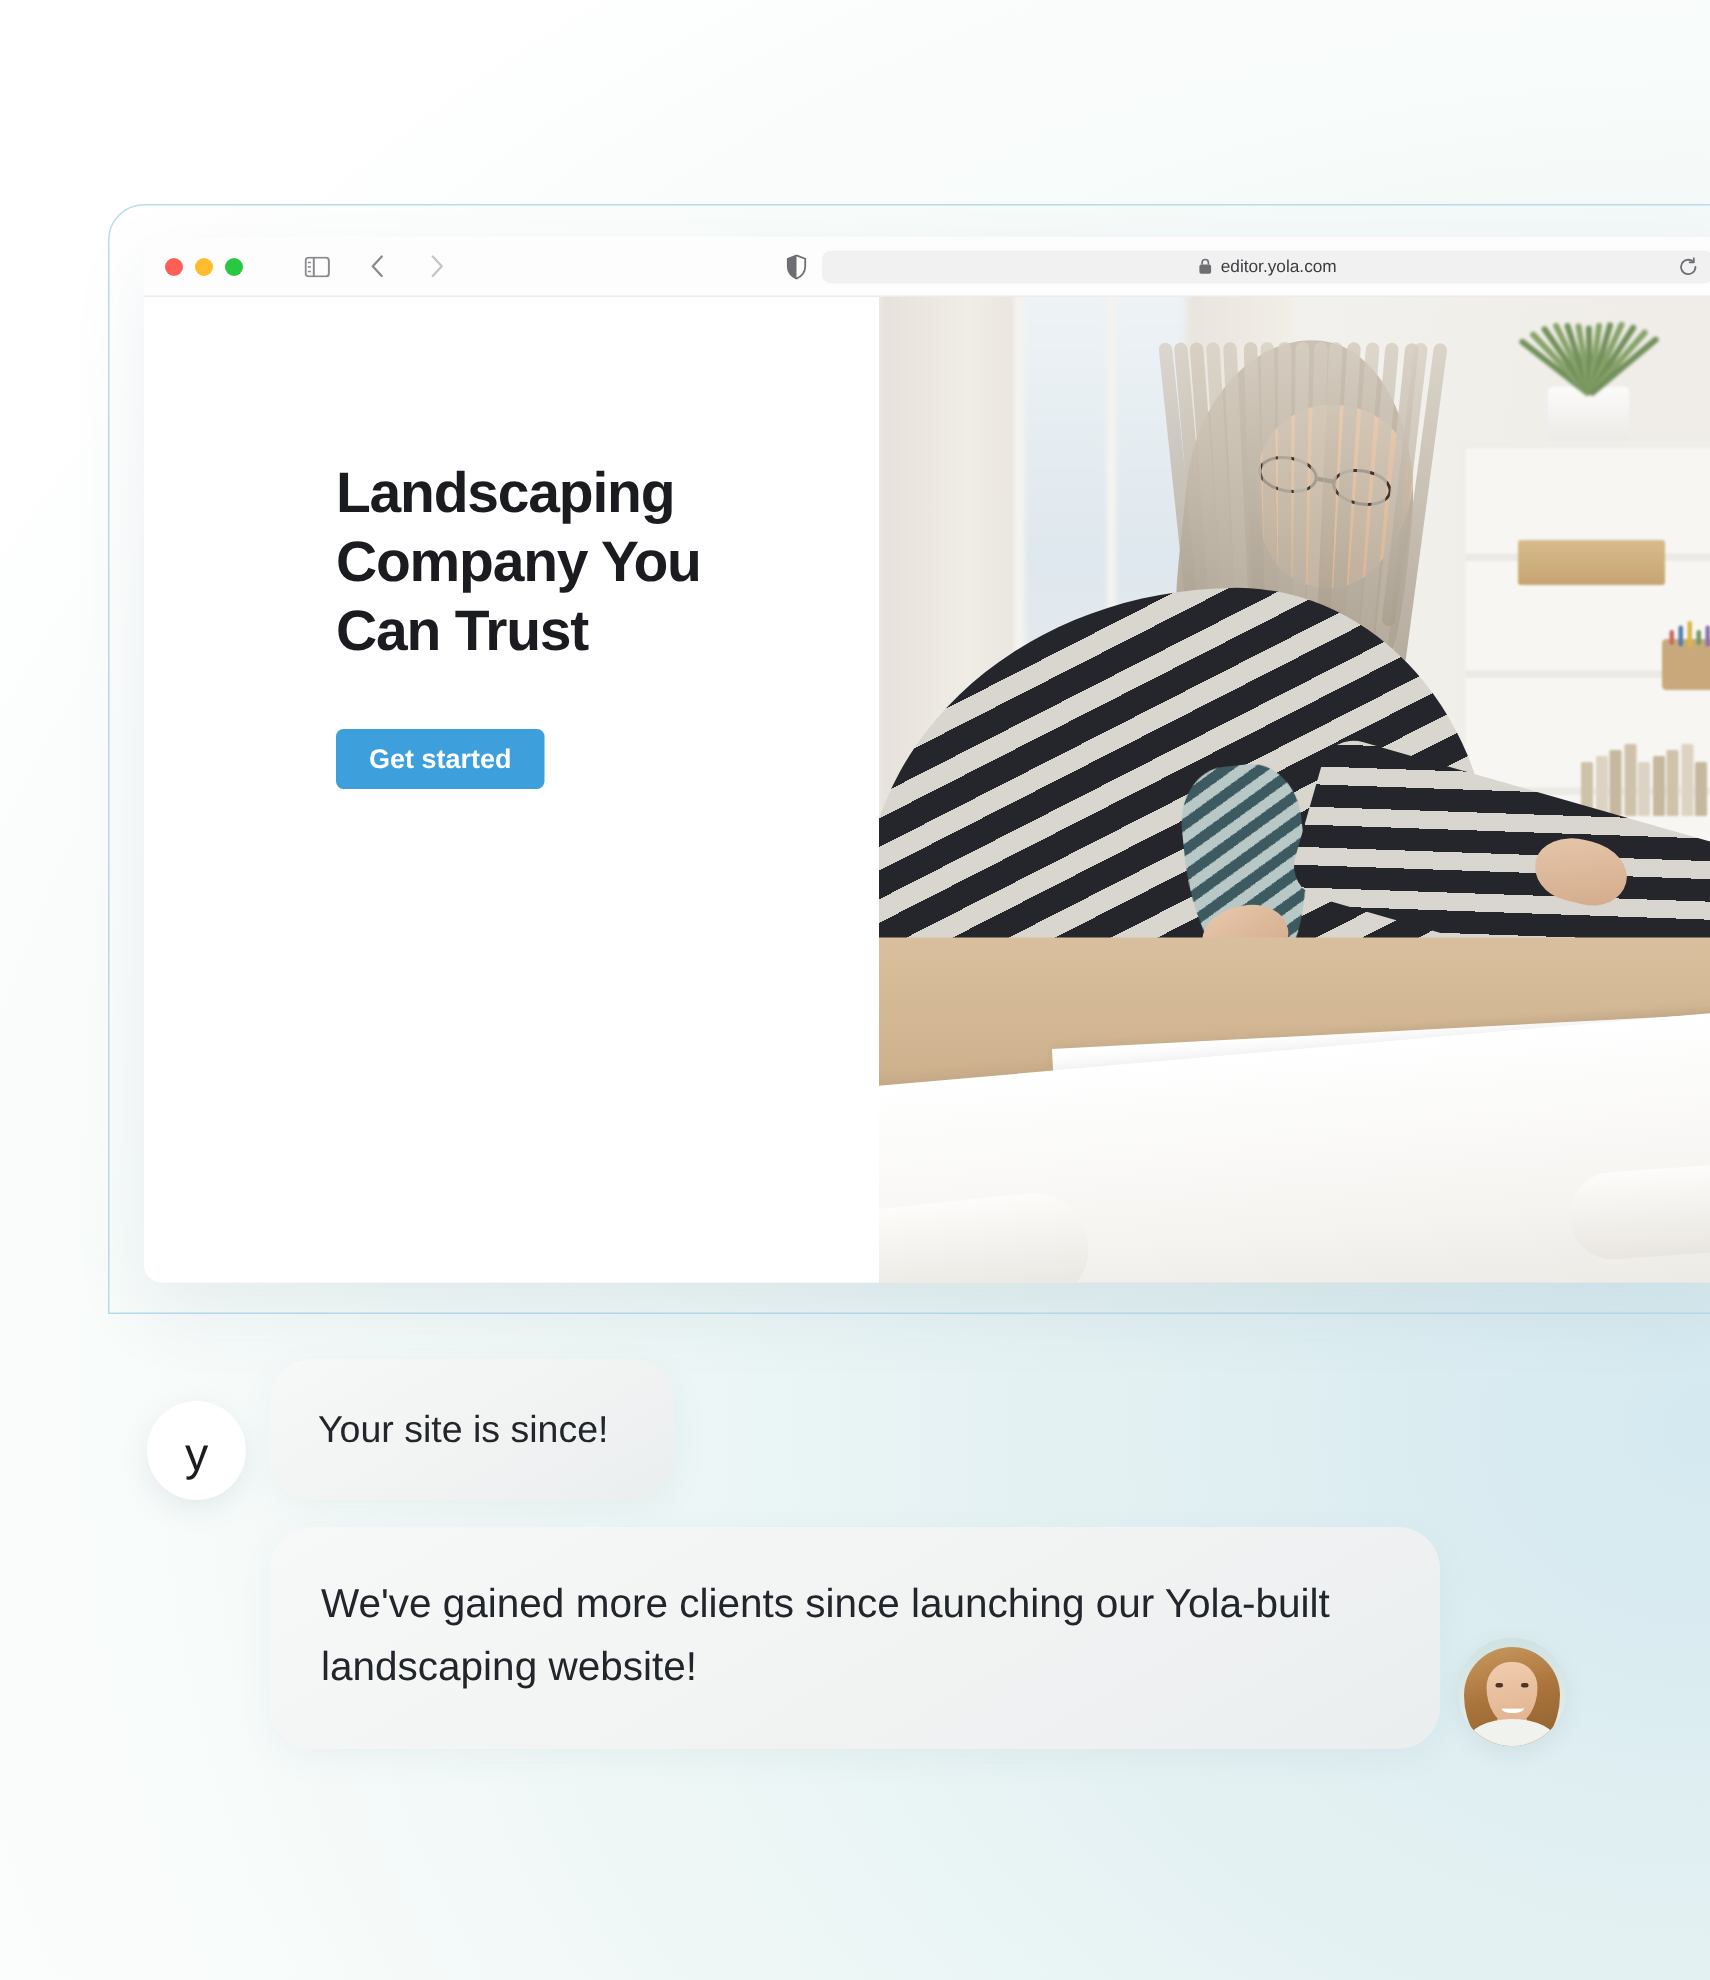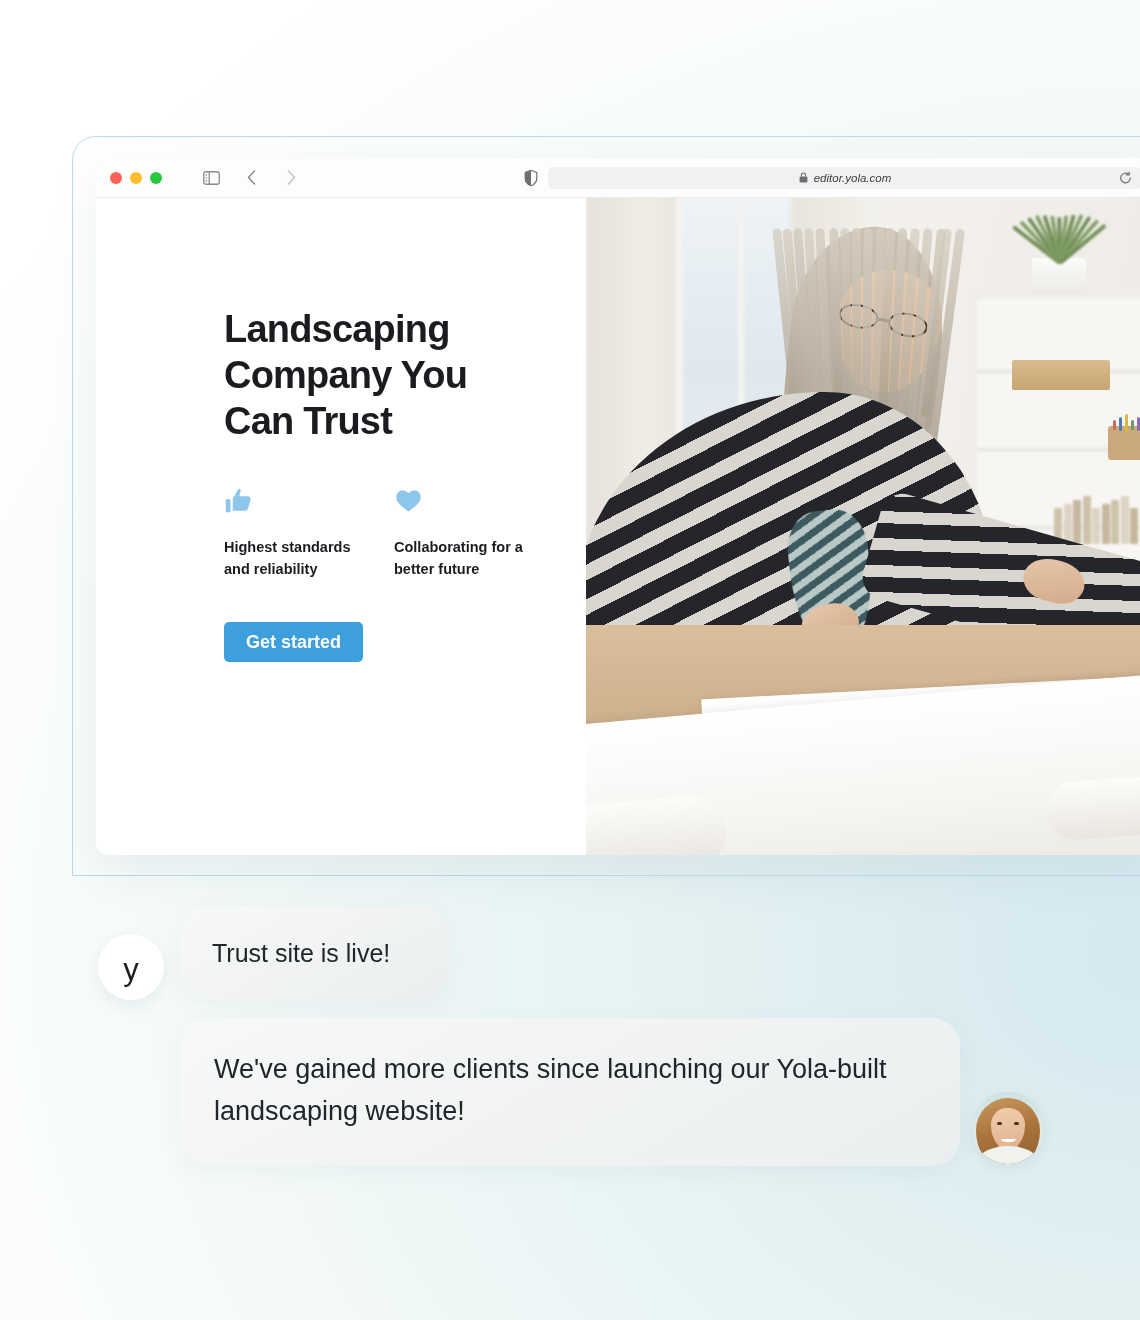--- a/index.html
+++ b/index.html
@@ -103,21 +103,20 @@
     align-items: center;
     justify-content: center;
     pointer-events: auto;
   }
   .url-inner {
     display: flex;
     align-items: center;
     gap: 6px;
     font-size: 11.5px;
     color: #3c3c41;
-    font-style: italic;
   }
   .lock-icon { color: #6e6e73; display: flex; }
   .reload-btn {
     position: absolute;
     right: 10px;
     top: 50%;
     transform: translateY(-50%);
     color: #6e6e73;
     display: flex;
   }
@@ -535,41 +534,20 @@
         </svg>
       </span>
     </div>
   </div>
 
   <div class="site">
 
     <div class="site-left">
       <h1 class="headline">Landscaping Company You Can Trust</h1>
 
-      <div class="features">
-
-        <div class="feature">
-          <span class="feature-icon">
-            <svg class="svg-ico" width="30" height="30" viewBox="0 0 24 24" fill="currentColor">
-              <path d="M2 10.5h3.2V21H2a.6.6 0 01-.6-.6v-9.3c0-.33.27-.6.6-.6z"></path>
-              <path d="M7 10.1l4.2-7.2c.33-.57 1.1-.74 1.65-.37.45.3.64.87.48 1.38L12.2 8.2h6.9c1.43 0 2.46 1.36 2.08 2.73l-2 7.2A2.16 2.16 0 0117.1 19.8H7.6c-.33 0-.6-.27-.6-.6v-9.1z"></path>
-            </svg>
-          </span>
-          <div class="feature-label">Highest standards and reliability</div>
-        </div>
-
-        <div class="feature">
-          <span class="feature-icon">
-            <svg class="svg-ico" width="29" height="29" viewBox="0 0 24 24" fill="currentColor">
-              <path d="M12 21s-7.8-4.9-9.6-9.2C1 8.2 2.8 4.5 6.3 3.8c2.2-.45 4.3.55 5.7 2.3 1.4-1.75 3.5-2.75 5.7-2.3 3.5.7 5.3 4.4 3.9 8C19.8 16.1 12 21 12 21z"></path>
-            </svg>
-          </span>
-          <div class="feature-label">Collaborating for a better future</div>
-        </div>
-      </div>
 
       <button class="cta">Get started</button>
     </div>
 
     <div class="site-right">
       <div class="photo">
         <div class="ph-wall"></div>
         <div class="ph-curtain-l"></div>
         <div class="ph-window"></div>
         <div class="ph-curtain-r"></div>
@@ -676,21 +654,21 @@
     </div>
 
   </div>
 </div>
 
 <div class="avatar-logo">
   <span>y</span>
 </div>
 
 <div class="bubble bubble-1">
-  <span>Trust site is live!</span>
+  <span>Your site is since!</span>
 </div>
 
 <div class="bubble bubble-2">
   <span>We've gained more clients since launching our Yola-built landscaping website!</span>
 </div>
 
 <div class="avatar-photo">
   <div class="av-bg"></div>
   <div class="av-hair"></div>
   <div class="av-face"></div>

